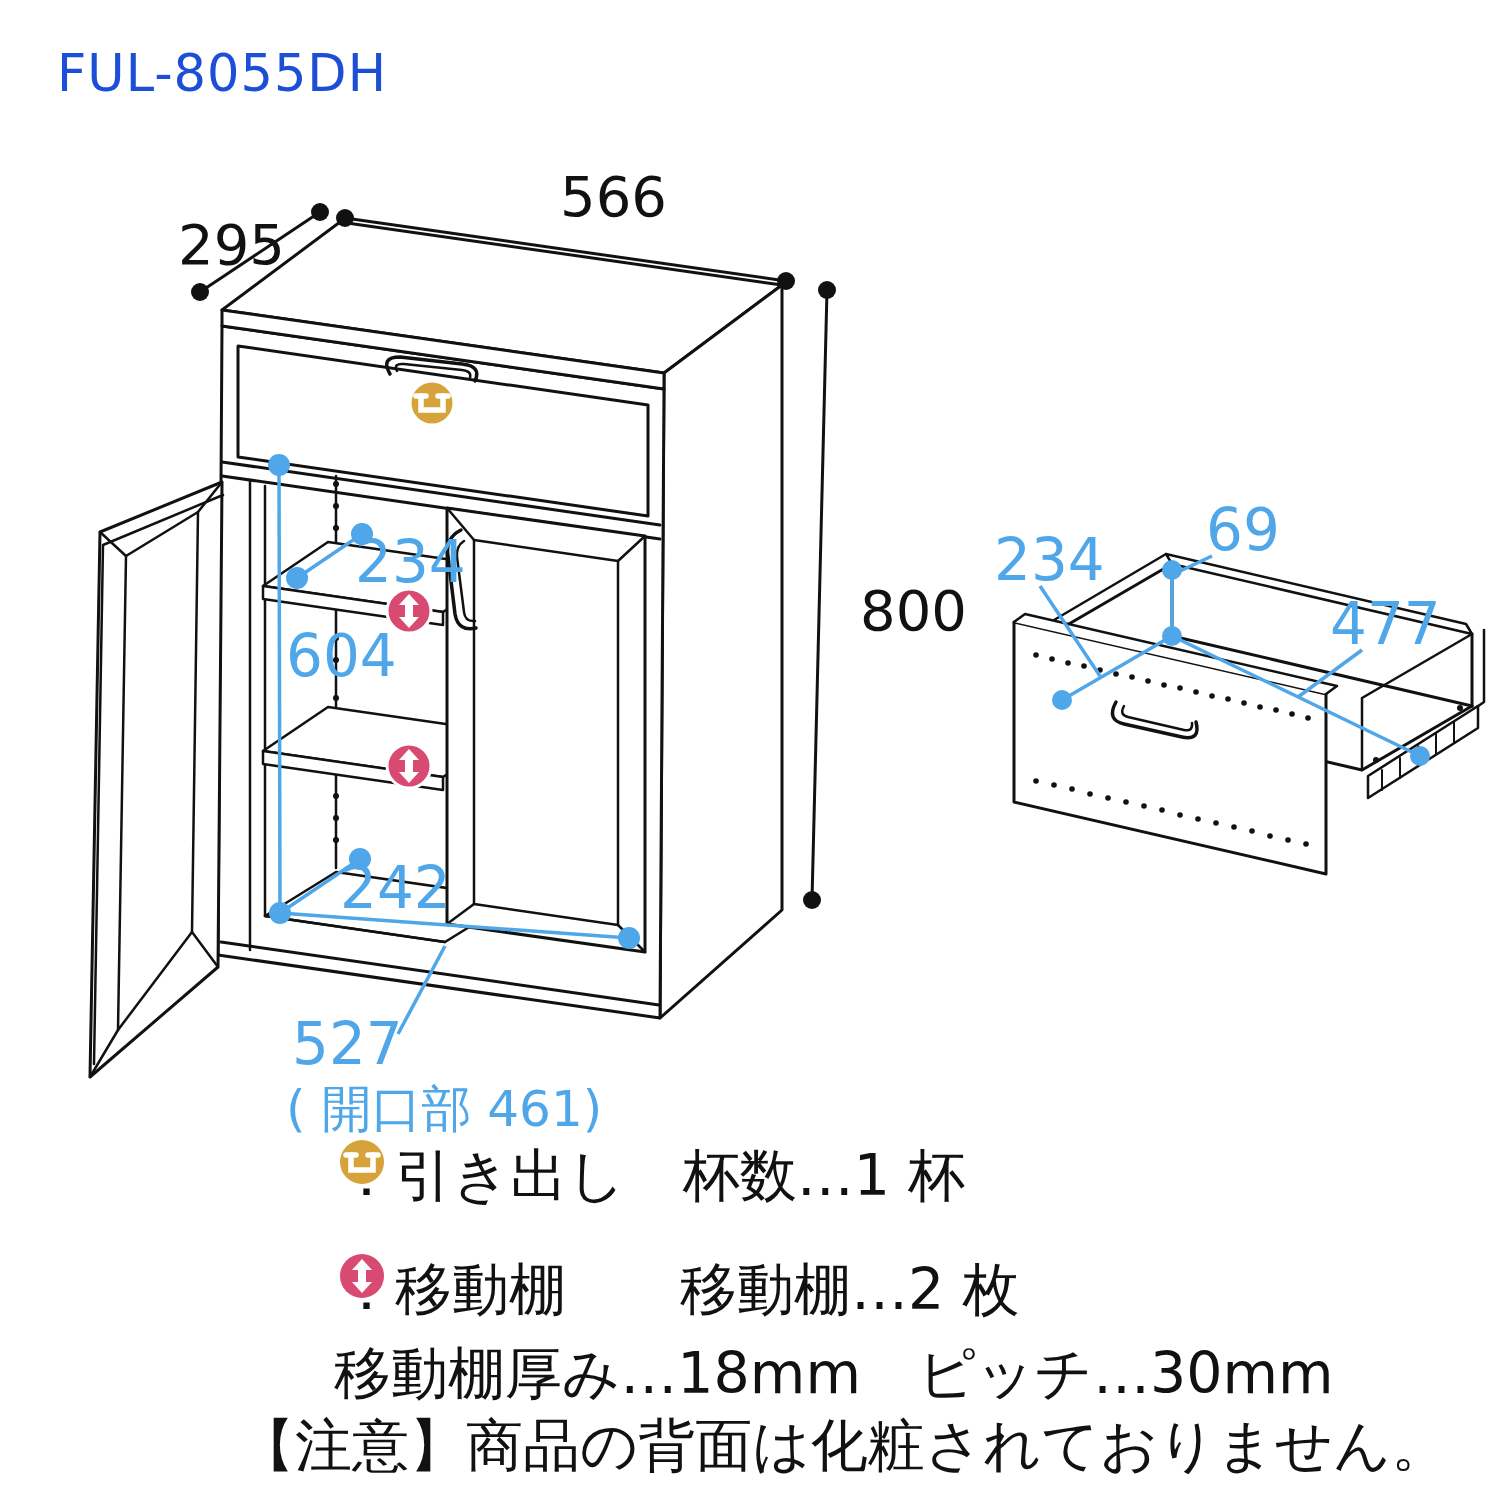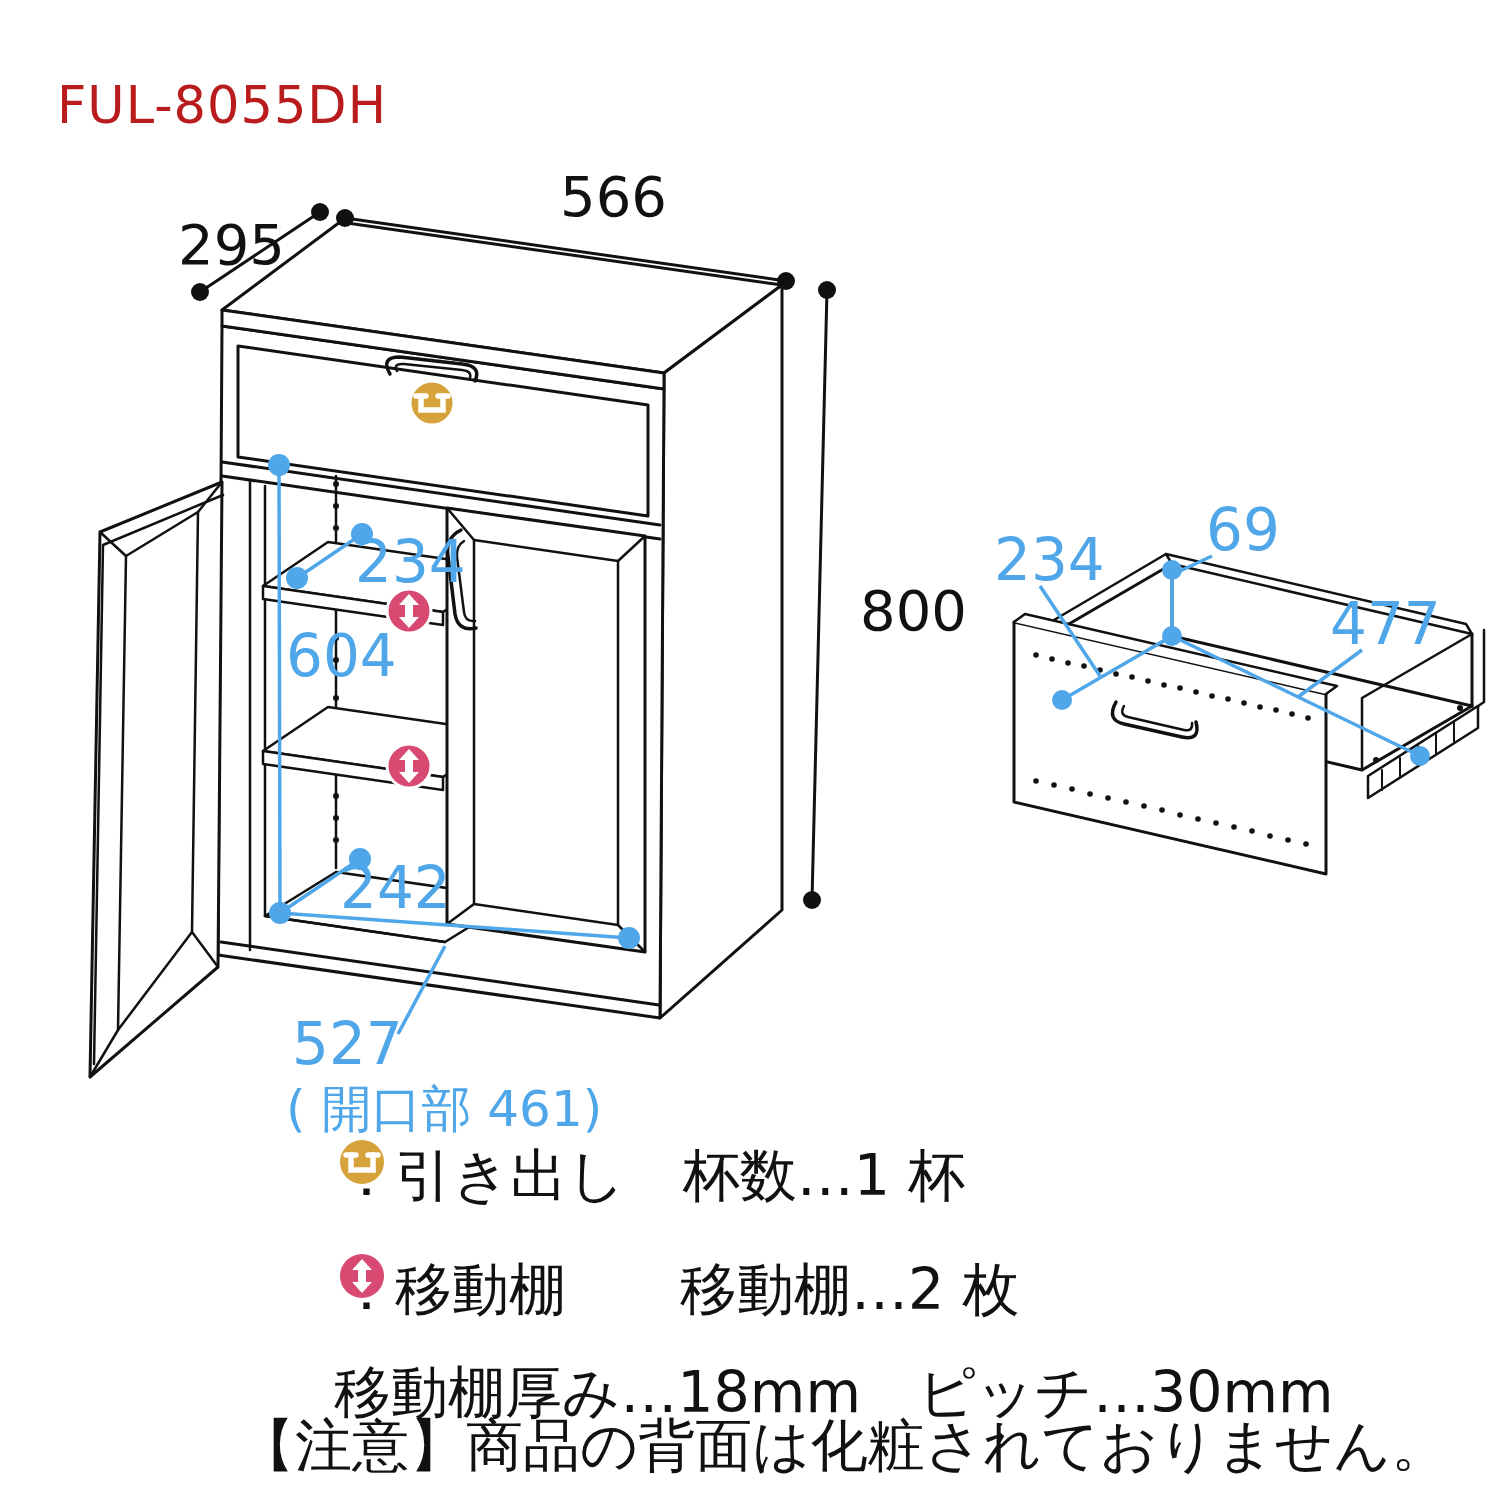--- a/index.html
+++ b/index.html
@@ -1,28 +1,28 @@
 <!DOCTYPE html>
 <html><head>
 <meta charset="utf-8">
 <style>
   html,body{margin:0;padding:0;background:#ffffff;}
   .page{position:relative;width:1500px;height:1500px;background:#fff;overflow:hidden;
         font-family:"DejaVu Sans","Liberation Sans",sans-serif;color:#111;}
-  .model-title{position:absolute;left:57px;top:76px;font-size:51px;letter-spacing:1px;color:#b91c1c;}
+  .model-title{position:absolute;left:57px;top:44px;font-size:51px;letter-spacing:1px;color:#1d4ed8;}
   .unit-label{position:absolute;right:57px;top:58px;font-size:53px;color:#111;}
   svg{position:absolute;left:0;top:0;}
   svg text{font-family:"DejaVu Sans","Liberation Sans",sans-serif;}
   .dim-text{font-size:56px;fill:#111;}
   .bdim-text{font-size:58px;fill:#4fa6e8;}
   .bdim-small{font-size:50px;fill:#4fa6e8;}
   .legend-row{position:absolute;display:flex;align-items:center;gap:10px;font-size:57px;color:#111;}
   .legend-icon{width:48px;height:48px;flex:0 0 aupx;}
   .legend-text{white-space:nowrap;}
-  .spec-line{position:absolute;font-size:57px;color:#111;white-space:nowrap;margin-top:19px;}
+  .spec-line{position:absolute;font-size:57px;color:#111;white-space:nowrap;}
   .note-line{position:absolute;font-size:57px;color:#111;white-space:nowrap;margin-left:6px;}
 </style>
 </head>
 <body>
 
 <div class="page">
 
   <div class="model-title">FUL-8055DH</div>
 
   <svg width="1500" height="1500" viewBox="0 0 1500 1500">

